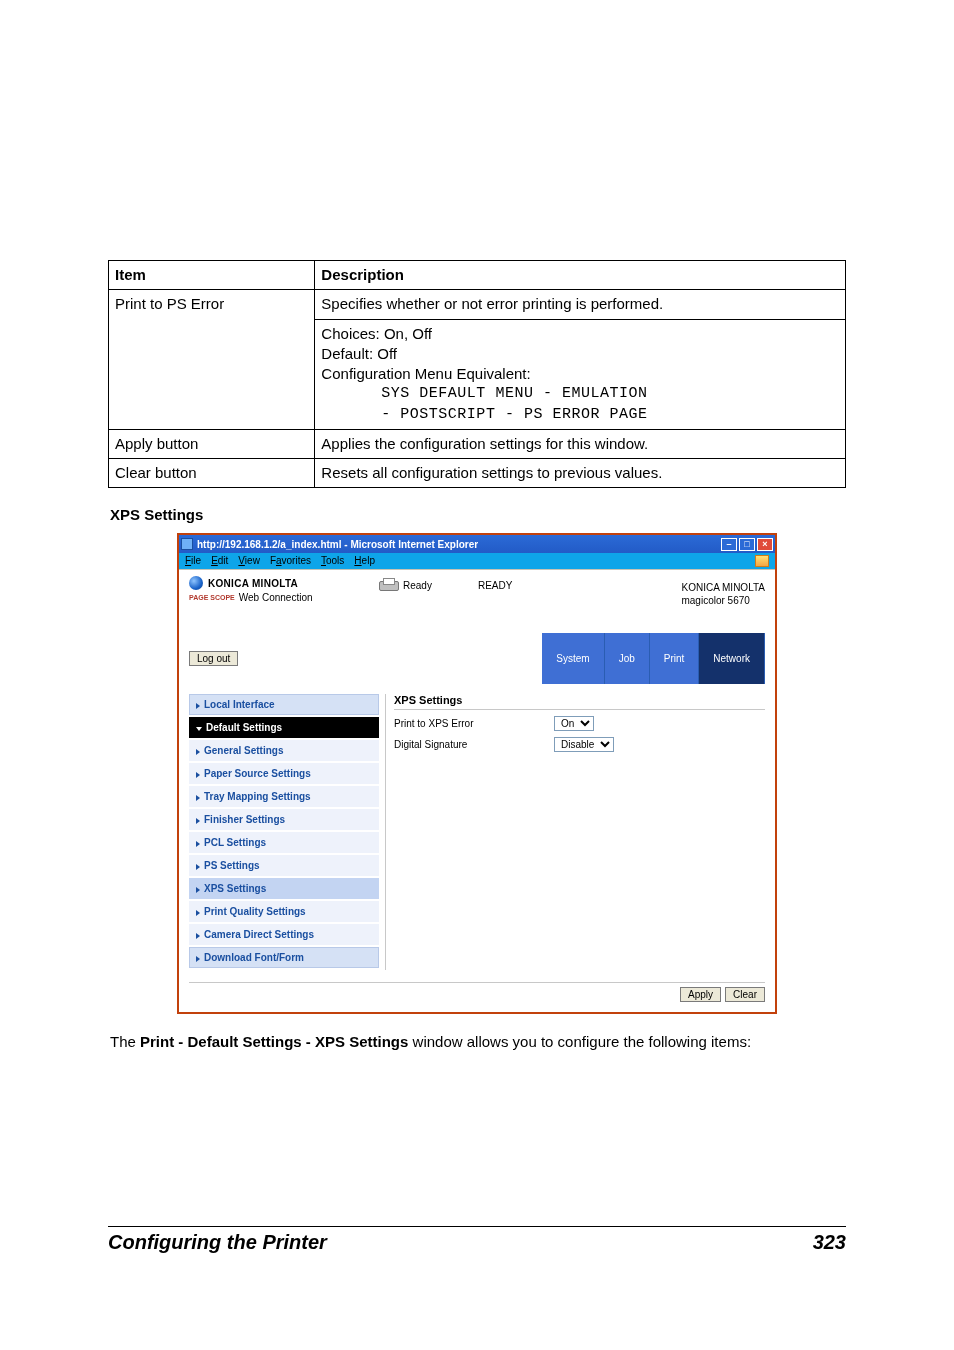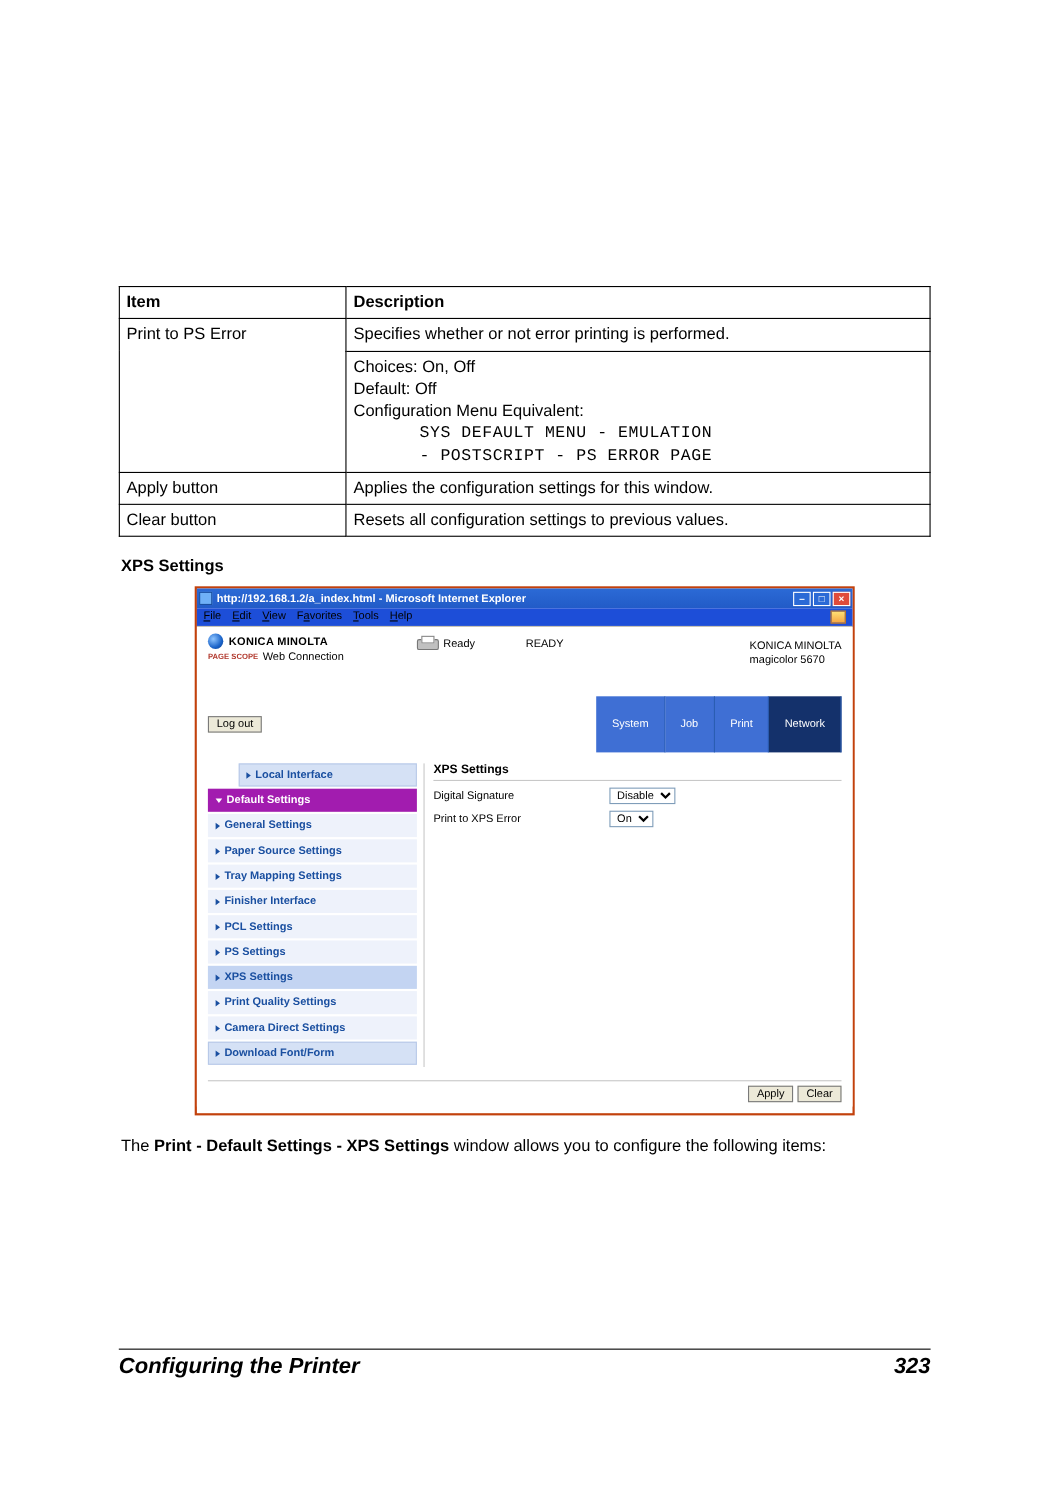--- a/index.html
+++ b/index.html
@@ -19,21 +19,21 @@
 
   
   .ie-window { width: 600px; margin: 0 auto 18px auto; border: 2px solid #c2410c; background:#fff; font-size: 10px; }
   .ie-titlebar { display:flex; align-items:center; height:18px; background: linear-gradient(to bottom,#2b6ad6,#225bc7); color:#fff; padding:0 2px; }
   .ie-titlebar .e-icon { width:12px; height:12px; background:#6fb0f7; border:1px solid #1a4fa0; margin-right:4px; }
   .ie-titlebar .title-text { flex:1; font-size:10px; font-weight:bold; }
   .ie-winbtns { display:flex; gap:2px; }
   .ie-winbtn { width:16px; height:13px; border:1px solid #fff; display:flex; align-items:center; justify-content:center; font-size:9px; font-weight:bold; color:#fff; background:#2b6ad6; }
   .ie-winbtn.close { background:#e04b3a; color:#fff; }
 
-  .ie-menubar { display:flex; gap:10px; padding:2px 6px; background:#1d4ed8; border-bottom:1px solid #c8c4b6; font-size:10px; }
+  .ie-menubar { display:flex; gap:10px; padding:2px 6px; background:#0ea5e9; border-bottom:1px solid #c8c4b6; font-size:10px; }
   .ie-menubar .menu-item .u { text-decoration: underline; }
   .ie-menubar-right { margin-left:auto; width:14px; height:12px; background: linear-gradient(to bottom,#ffe175,#f7a642); border:1px solid #cf7d19; }
 
   .ie-content { background:#fff; }
 
   .header-strip { display:flex; align-items:flex-start; padding:6px 10px 8px 10px; }
   .brand-col { width:190px; }
   .brand-row { display:flex; align-items:center; gap:5px; margin-bottom:2px; }
   .km-globe { width:14px; height:14px; border-radius:50%; background: radial-gradient(circle at 35% 35%, #8fc5ff 0%, #1a63c9 60%, #0b3e8a 100%); }
   .brand1 { font-size:10px; font-weight:bold; letter-spacing:0.3px; }
@@ -54,22 +54,22 @@
   .logout-btn { font-size:10px; padding:1px 7px; border:1px solid #7a7a7a; background:#ece9d8; }
 
   .main-tabs { display:flex; margin-left:auto; }
   .main-tab { padding:20px 14px; font-size:10px; color:#fff; border-right:1px solid #2a5db2; }
   .tab-blue { background:#3f6fd4; }
   .tab-darkblue { background:#14316b; }
 
   .content-cols { display:flex; padding:4px 10px 10px 10px; gap:6px; }
   .sidebar { width:190px; }
   .side-item { font-size:10px; padding:4px 6px; margin-bottom:2px; color:#1a4fa0; border:1px solid transparent; }
-  .side-item.top1 { background:#d5e1f5; border:1px solid #b8c9e8;margin-left:28px; }
-  .side-item.top2 { background:#a21caf; color:#fff;font-weight:bold; }
+  .side-item.top1 { background:#d5e1f5; border:1px solid #b8c9e8; }
+  .side-item.top2 { background:#000000; color:#fff;font-weight:bold; }
   .side-item.sub { background:#eef2fb; }
   .side-item.sub.sel { background:#c3d4f2; }
   .side-item.last { background:#d5e1f5; border:1px solid #b8c9e8; }
   .tri { display:inline-block; width:0; height:0; border-top:3px solid transparent; border-bottom:3px solid transparent; border-left:4px solid currentColor; margin-right:4px; vertical-align:middle; }
   .tri-down { border-left:3px solid transparent; border-right:3px solid transparent; border-top:4px solid currentColor; border-bottom:none; width:0; height:0; display:inline-block; margin-right:4px; vertical-align:middle; }
 
   .right-pane { flex:1; border-left:1px solid #c8c8c8; padding-left:8px; }
   .pane-heading { font-size:11px; font-weight:bold; border-bottom:1px solid #c8c8c8; padding-bottom:3px; margin-bottom:6px; }
   .form-row { display:flex; align-items:center; font-size:10px; margin-bottom:6px; }
   .form-row .lbl { width:160px; }
@@ -179,37 +179,37 @@
         </div>
       </div>
 
       <div class="content-cols">
         <div class="sidebar">
           <div class="side-item top1"><span class="tri"></span><b>Local Interface</b></div>
           <div class="side-item top2"><span class="tri-down"></span><b>Default Settings</b></div>
           <div class="side-item sub"><span class="tri"></span><b>General Settings</b></div>
           <div class="side-item sub"><span class="tri"></span><b>Paper Source Settings</b></div>
           <div class="side-item sub"><span class="tri"></span><b>Tray Mapping Settings</b></div>
-          <div class="side-item sub"><span class="tri"></span><b>Finisher Interface</b></div>
+          <div class="side-item sub"><span class="tri"></span><b>Finisher Settings</b></div>
           <div class="side-item sub"><span class="tri"></span><b>PCL Settings</b></div>
           <div class="side-item sub"><span class="tri"></span><b>PS Settings</b></div>
           <div class="side-item sub sel"><span class="tri"></span><b>XPS Settings</b></div>
           <div class="side-item sub"><span class="tri"></span><b>Print Quality Settings</b></div>
           <div class="side-item sub"><span class="tri"></span><b>Camera Direct Settings</b></div>
           <div class="side-item last"><span class="tri"></span><b>Download Font/Form</b></div>
         </div>
         <div class="right-pane">
           <div class="pane-heading">XPS Settings</div>
           <div class="form-row">
+            <span class="lbl">Print to XPS Error</span>
+            <select><option>On</option></select>
+          </div>
+          <div class="form-row">
             <span class="lbl">Digital Signature</span>
             <select><option>Disable</option></select>
-          </div>
-          <div class="form-row">
-            <span class="lbl">Print to XPS Error</span>
-            <select><option>On</option></select>
           </div>
         </div>
       </div>
 
       <div class="footer-row">
         <button class="footer-btn">Apply</button>
         <button class="footer-btn">Clear</button>
       </div>
     </div>
   </div>

